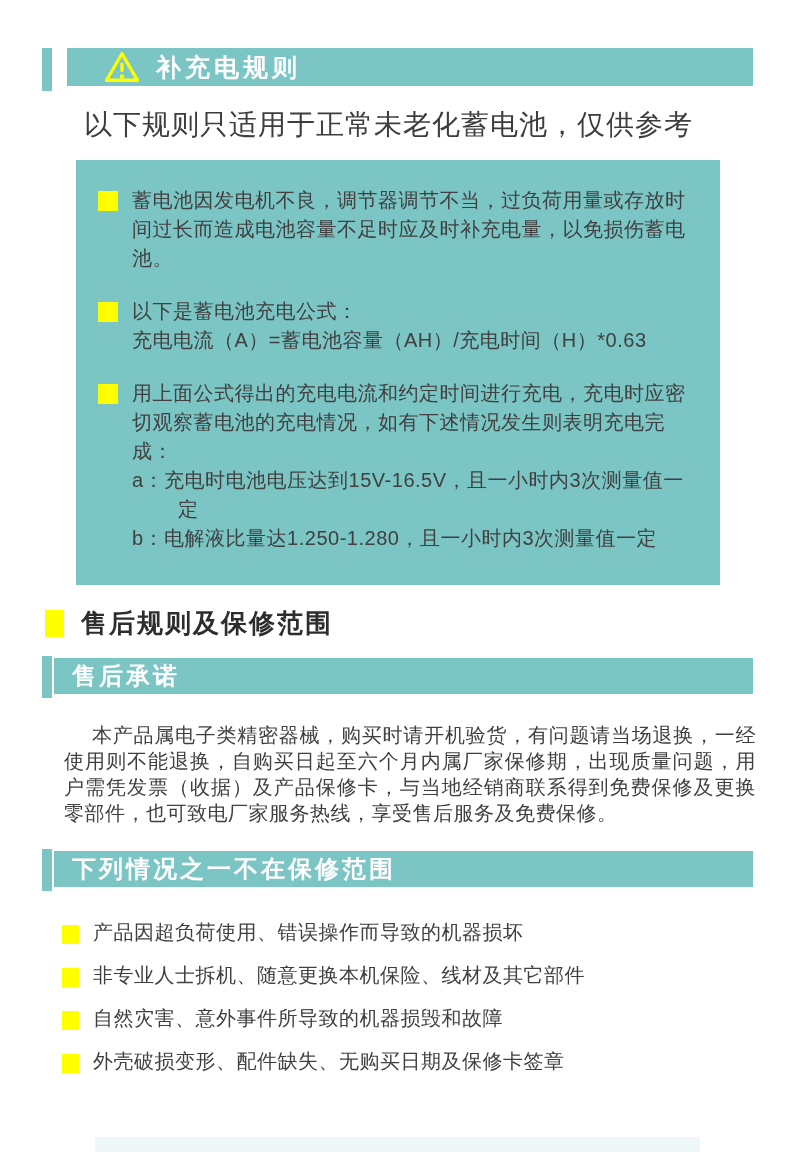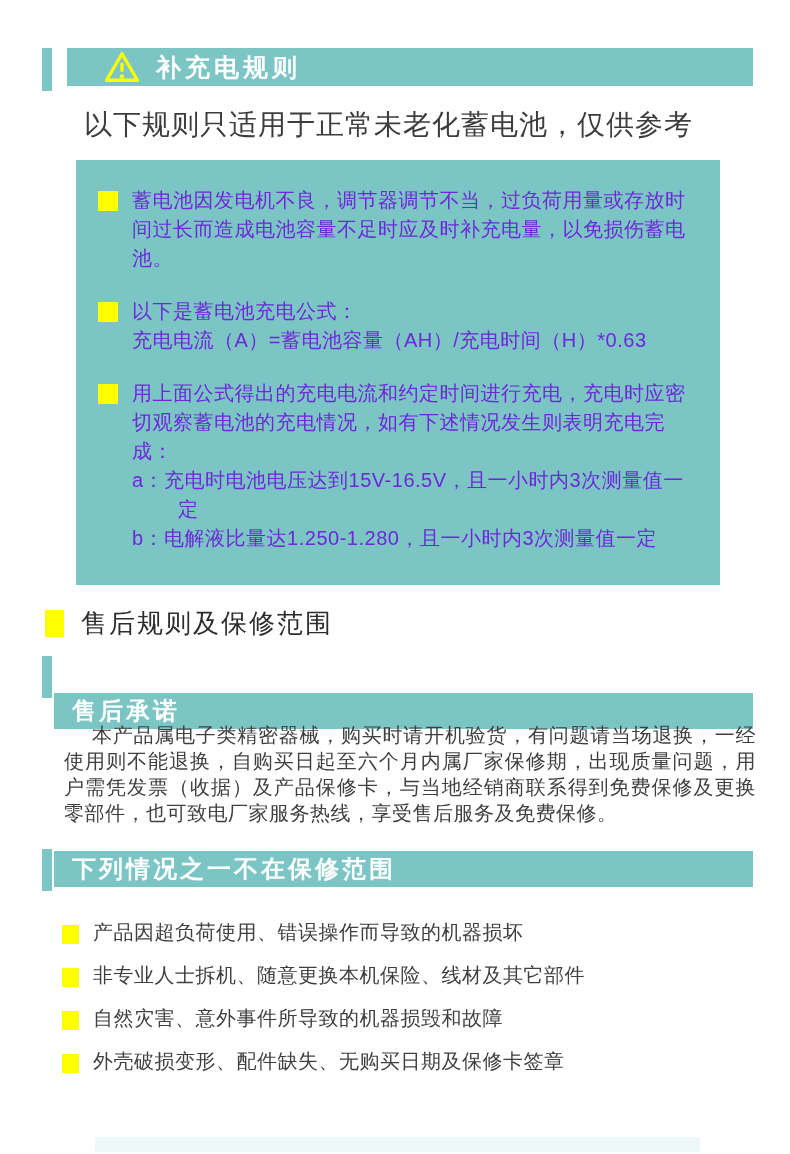--- a/index.html
+++ b/index.html
@@ -15,30 +15,30 @@
   #hdr1-bar { left:67px; top:48px; width:686px; height:38px; font-size:25px; letter-spacing:4px; }
   #hdr1-bar .warn-icon { width:36px; height:32px; margin:0 16px 0 13px; display:inline-flex; align-items:center; }
 
   #note { position:absolute; left:84px; top:106px; font-size:28px; color:#3d3d3d; letter-spacing:1px; }
 
   
   #rule-box { position:absolute; left:76px; top:160px; width:644px; min-height:393px; background:#7cc5c5; padding:26px 18px 20px 22px; }
   .rule { display:flex; gap:14px; margin-bottom:24px; }
   .rule:last-child { margin-bottom:12px; }
   .bullet { flex:0 0 auto; width:20px; height:20px; background:#ffff00; margin-top:5px; }
-  .rule-text { font-size:20px; line-height:29px; color:#6d28d9; letter-spacing:0.5px; }
+  .rule-text { font-size:20px; line-height:29px; color:#404040; letter-spacing:0.5px; }
   .rule-text .sub { padding-left:2.3em; text-indent:-2.3em; }
 
   
   #section-heading { position:absolute; left:45px; top:606px; display:flex; align-items:center; }
   #section-heading .sq { width:19px; height:27px; background:#ffff00; }
-  #section-heading h2 { font-size:26px; color:#2d2d2d; font-weight:normal; margin-left:17px; letter-spacing:2px; }
+  #section-heading h2 { font-size:26px; color:#2d2d2d; font-weight:bold; margin-left:17px; letter-spacing:2px; }
 
   #hdr2-accent { left:42px; top:656px; height:42px; }
-  #hdr2-bar { left:54px; top:658px; width:699px; height:36px; font-size:24px; letter-spacing:3px; padding-left:18px;margin-top:35px; }
+  #hdr2-bar { left:54px; top:658px; width:699px; height:36px; font-size:24px; letter-spacing:3px; padding-left:18px; }
 
   #promise-body { position:absolute; left:64px; top:722px; width:692px; font-size:20px; line-height:26px; color:#3f3f3f; text-align:justify; text-indent:28px; letter-spacing:0.5px; }
 
   #hdr3-accent { left:42px; top:849px; height:42px; }
   #hdr3-bar { left:54px; top:851px; width:699px; height:36px; font-size:24px; letter-spacing:3px; padding-left:18px; }
 
   
   #exclusion-list { position:absolute; left:62px; top:920px; width:680px; list-style:none; }
   #exclusion-list li { display:flex; gap:14px; margin-bottom:19px; align-items:flex-end; }
   #exclusion-list .bullet-sm { flex:0 0 auto; width:17px; height:19px; background:#ffff00; margin-top:2px; }

